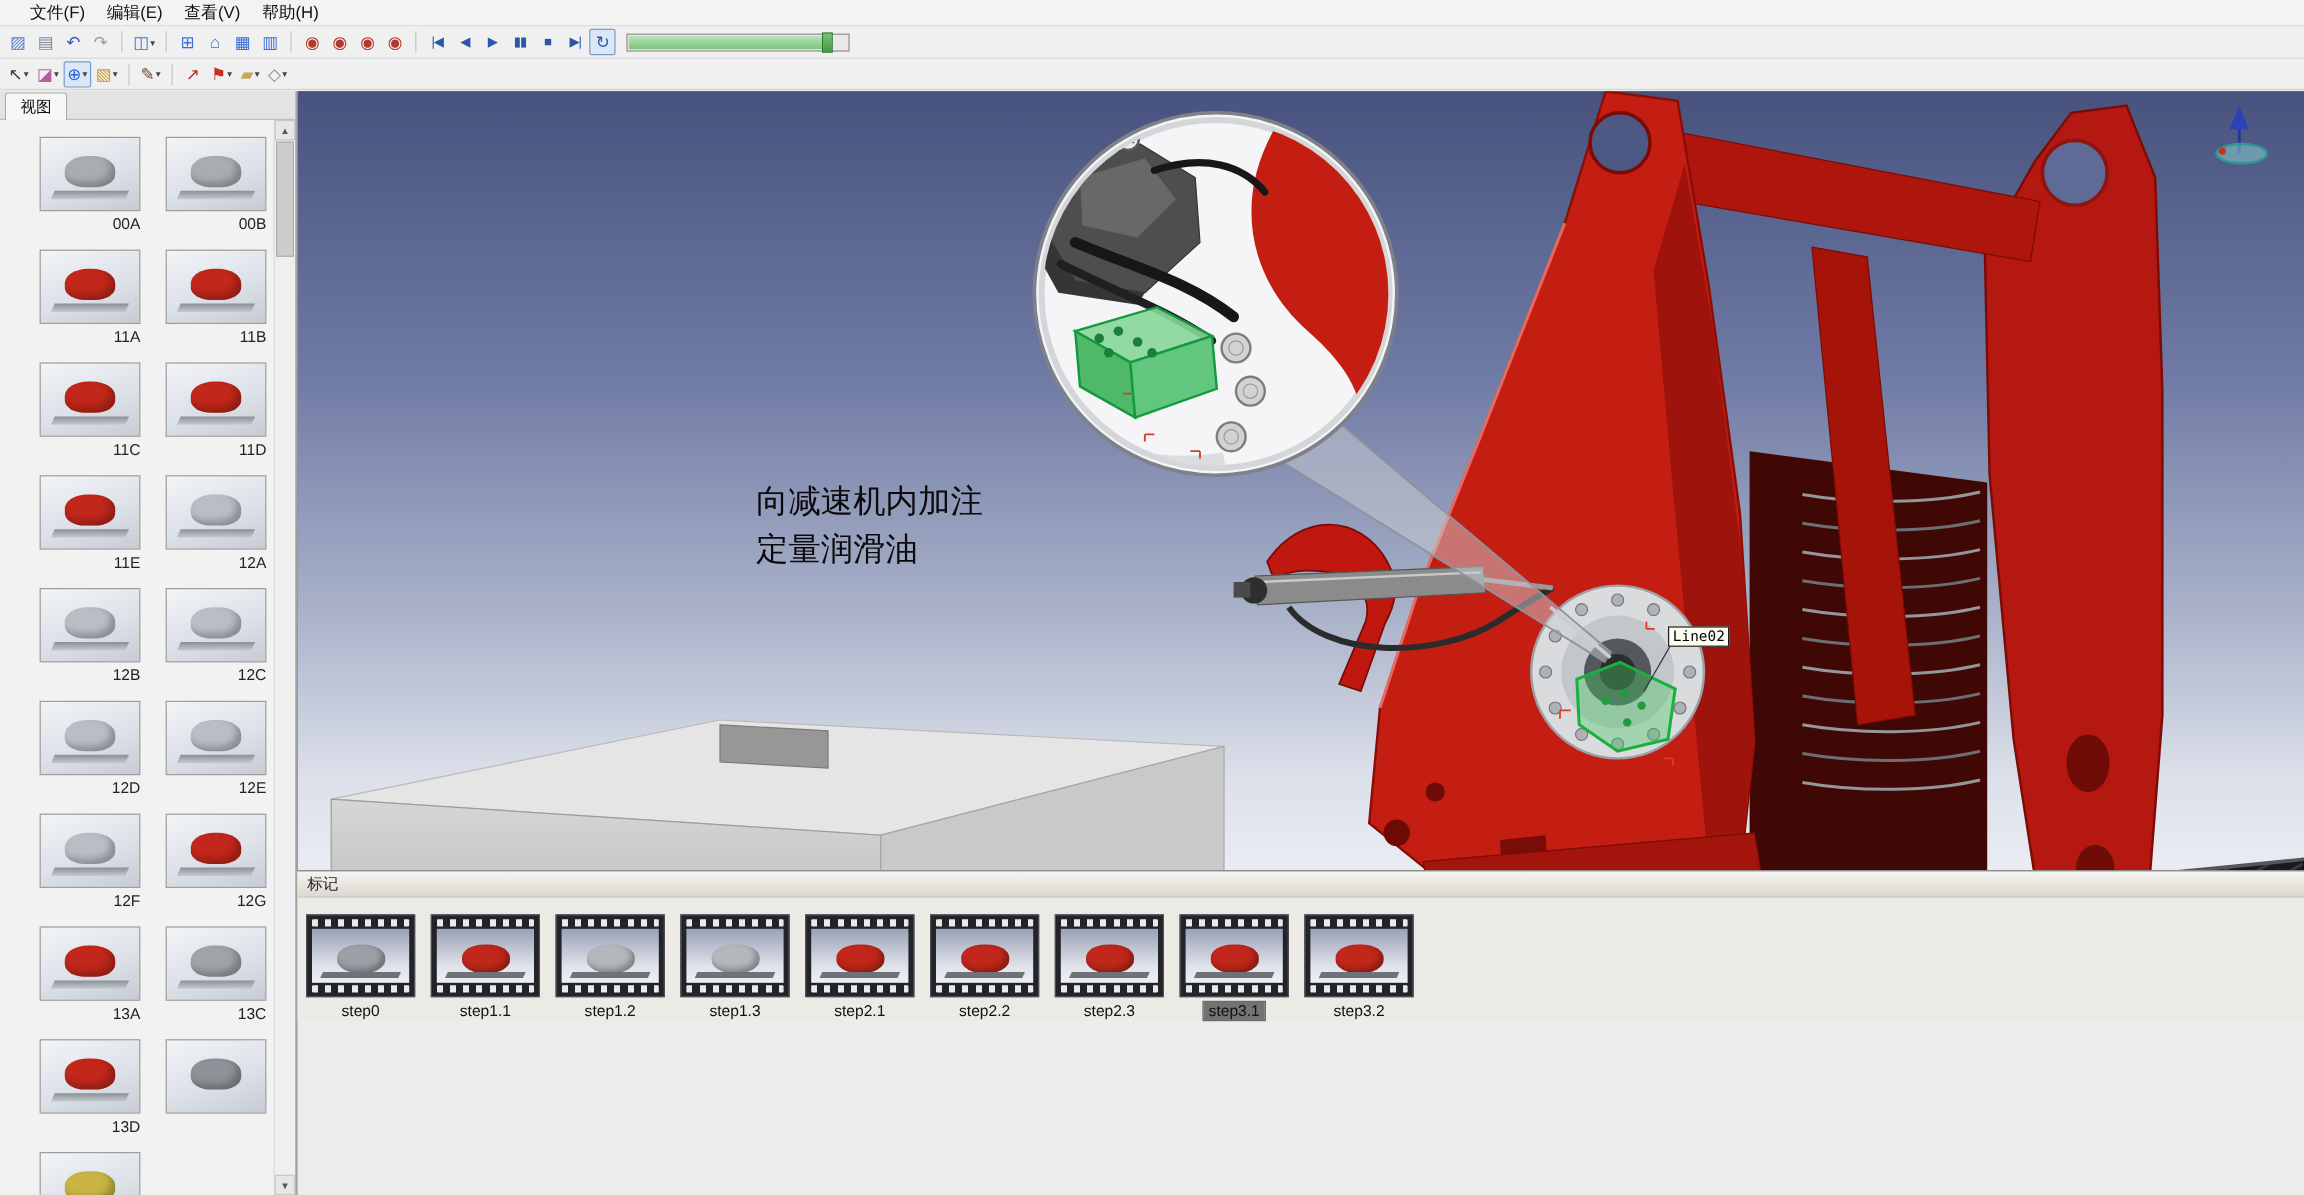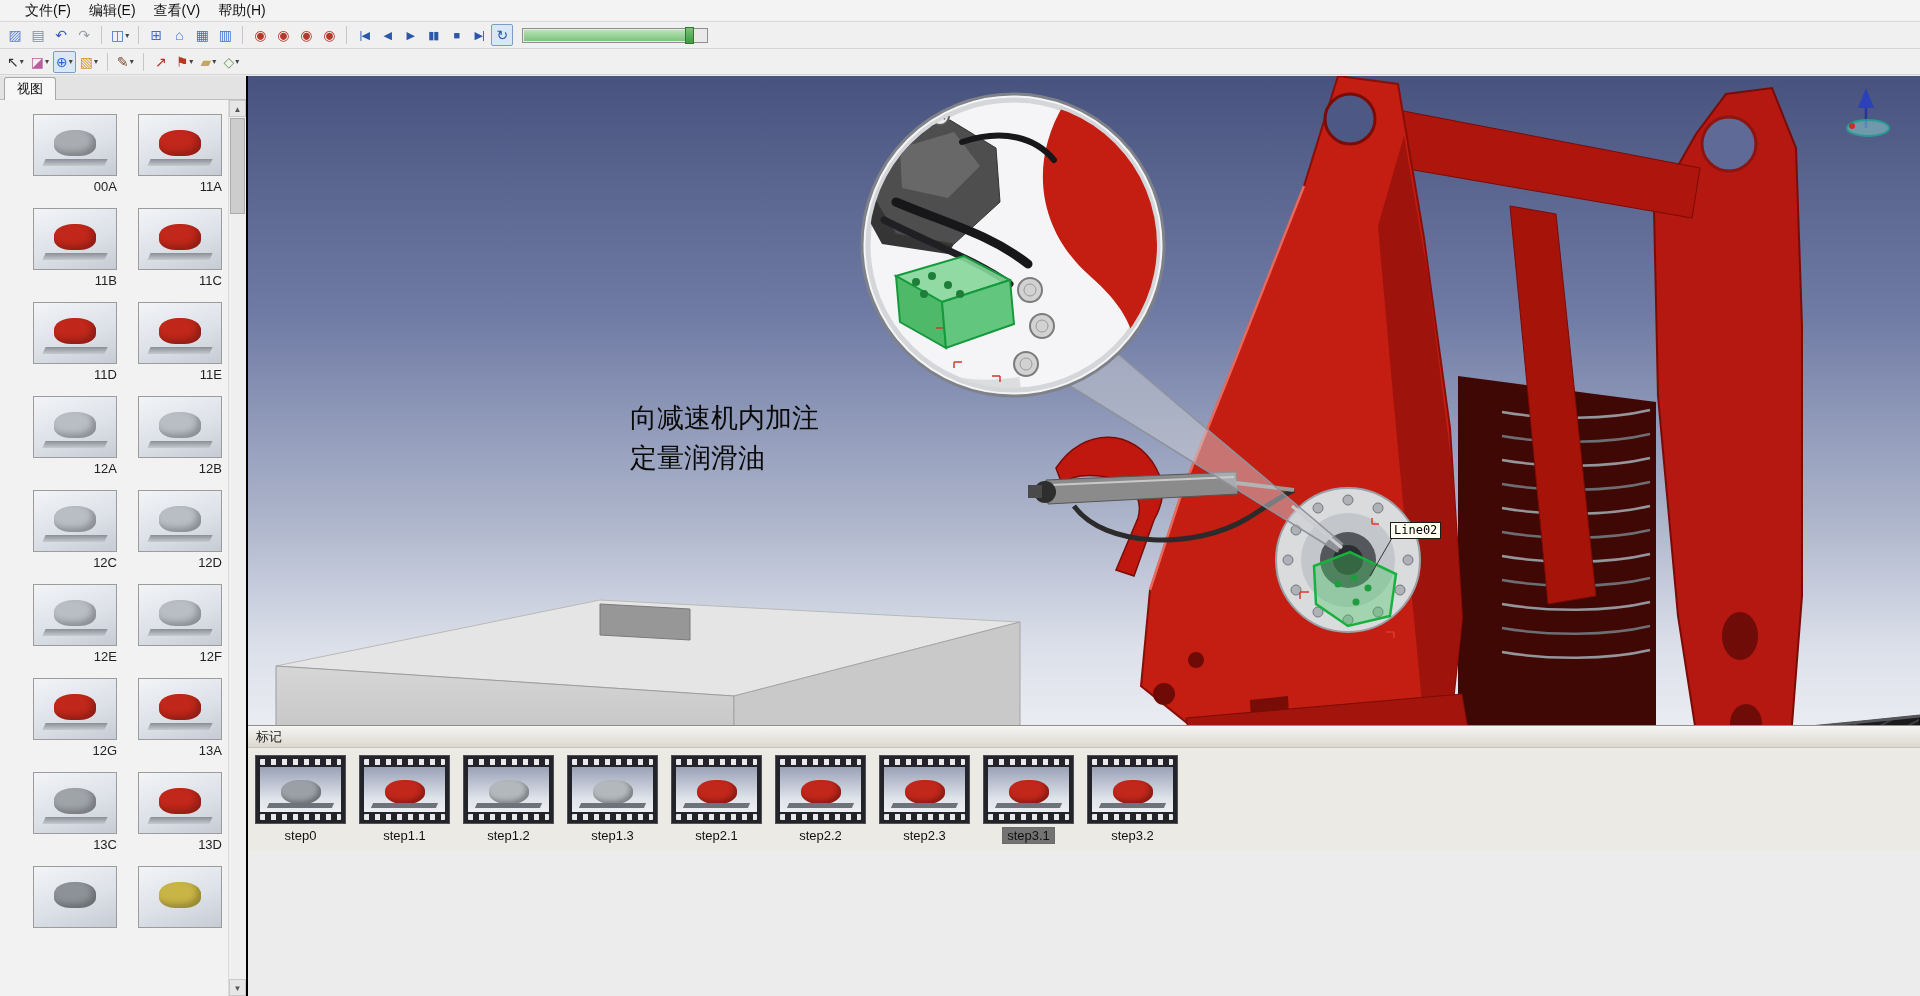--- a/index.html
+++ b/index.html
@@ -22,21 +22,21 @@
   .dd { font-size:8px; color:#444; margin-left:1px; }
   .tb-sep { width:1px; height:18px; background:#c6c6c6; margin:0 5px; }
   .speed-slider { width:186px; height:15px; border:1px solid #8f8f8f; background:#e9e9e9; position:relative; margin-left:8px; }
   .slider-fill { position:absolute; top:1px; bottom:1px; left:1px; background:linear-gradient(#b9e3b9,#7cc47c); }
   .slider-handle { position:absolute; top:-2px; bottom:-2px; width:9px; left:88%; background:linear-gradient(#7ebf7e,#3f9b3f); border:1px solid #2d7a2d; }
 
   
   .main { position:absolute; top:76px; left:0; right:0; bottom:0; display:flex; }
 
   
-  .left-panel { width:248px; background:#f2f2f2; border-right:2px solid #000000; display:flex; flex-direction:column; }
+  .left-panel { width:248px; background:#f2f2f2; border-right:2px solid #a3a3a3; display:flex; flex-direction:column; }
   .tabbar { height:24px; background:#e3e3e3; border-bottom:1px solid #bfbfbf; display:flex; align-items:flex-end; padding-left:4px; }
   .tab { background:#f7f7f7; border:1px solid #a8a8a8; border-bottom:none; border-radius:3px 3px 0 0; padding:2px 12px 2px 12px; font-size:13px; position:relative; top:1px; }
   .thumb-area { flex:1; position:relative; overflow:hidden; }
   .thumb-grid { position:absolute; top:0; left:0; right:18px; bottom:0; display:grid; grid-template-columns:105px 105px; padding:14px 0 0 12px; grid-auto-rows:94px; overflow:hidden; }
   .thumb-item { display:flex; flex-direction:column; align-items:flex-end; cursor:default; }
   .thumb-box { width:84px; height:62px; border:1px solid #9c9c9c; background:linear-gradient(160deg,#f2f4f7 0%,#dde1e8 55%,#c7ccd4 100%); position:relative; overflow:hidden; }
   .thumb-blob { position:absolute; left:50%; top:46%; width:42px; height:26px; transform:translate(-50%,-50%); border-radius:46% 46% 40% 40%; box-shadow:inset -4px -4px 6px rgba(0,0,0,.25); }
   .thumb-base { position:absolute; bottom:9px; left:12%; width:76%; height:7px; background:linear-gradient(#8a8f96,#c6cad0); transform:skewX(-24deg); }
   .thumb-label { font-size:13px; margin-top:3px; color:#222; }
 
@@ -49,21 +49,21 @@
   
   .content { flex:1; display:flex; flex-direction:column; }
   .viewport { position:relative; height:650px; overflow:hidden; background:#47527e; border-bottom:1px solid #8f8f8f; }
   .viewport svg { position:absolute; inset:0; }
   .annotation { position:absolute; left:382px; top:322px; font-size:27px; line-height:40px; color:#0a0a0a; white-space:nowrap; }
   .line-label { position:absolute; left:1142px; top:446px; background:#fffef2; border:1px solid #1c1c1c; font-family:"DejaVu Sans Mono",monospace; font-size:12px; line-height:15px; padding:0 3px; color:#000; }
 
   
   .bottom-panel { height:124px; background:#eceae5; display:flex; flex-direction:column; }
   .marks-bar { height:22px; background:linear-gradient(#f6f5f2,#dcd8d0); border-bottom:1px solid #c7c3ba; font-size:13px; display:flex; align-items:center; padding:0 8px; color:#222; }
-  .filmstrip { flex:1; display:flex; align-items:flex-start; gap:13px; padding:7px 0 0 7px; }
+  .filmstrip { flex:1; display:flex; align-items:flex-end; gap:13px; padding:7px 0 0 7px; }
   .step { width:91px; display:flex; flex-direction:column; align-items:center; cursor:default; }
   .film { width:91px; height:69px; background:#22242a; border:1px solid #4e5056; padding:3px 4px; display:flex; flex-direction:column; }
   .sprockets { height:6px; background:repeating-linear-gradient(90deg,#e9e9e9 0 5px,transparent 5px 11px); border-radius:1px; }
   .frame { flex:1; margin:2px 0; background:linear-gradient(#99a1b6 0%,#dfe3ea 70%,#eceff3 100%); position:relative; overflow:hidden; }
   .frame-blob { position:absolute; left:50%; top:55%; width:40px; height:24px; transform:translate(-50%,-50%); border-radius:46%; box-shadow:inset -3px -3px 5px rgba(0,0,0,.3); }
   .frame-base { position:absolute; bottom:4px; left:10%; width:80%; height:5px; background:#6e737a; transform:skewX(-24deg); }
   .step-label { font-size:13px; margin-top:4px; padding:0 4px; }
   .step.selected .step-label { background:#737373; outline:1px solid #6b6b6b; }
 </style>
 </head>
@@ -197,20 +197,27 @@
         <div class="tab">视图</div>
       </div>
       <div class="thumb-area">
         <div class="thumb-grid">
           <div class="thumb-item">
               <div class="thumb-box">
                 <div class="thumb-blob" style="background: rgb(169, 173, 178);"></div>
                 <div class="thumb-base"></div>
               </div>
               <div class="thumb-label">00A</div>
+            </div>
+          <div class="thumb-item">
+              <div class="thumb-box">
+                <div class="thumb-blob" style="background: rgb(169, 173, 178);"></div>
+                <div class="thumb-base"></div>
+              </div>
+              <div class="thumb-label">00B</div>
             </div>
           <div class="thumb-item">
               <div class="thumb-box">
                 <div class="thumb-blob" style="background: rgb(193, 39, 26);"></div>
                 <div class="thumb-base"></div>
               </div>
               <div class="thumb-label">11A</div>
             </div>
           <div class="thumb-item">
               <div class="thumb-box">

